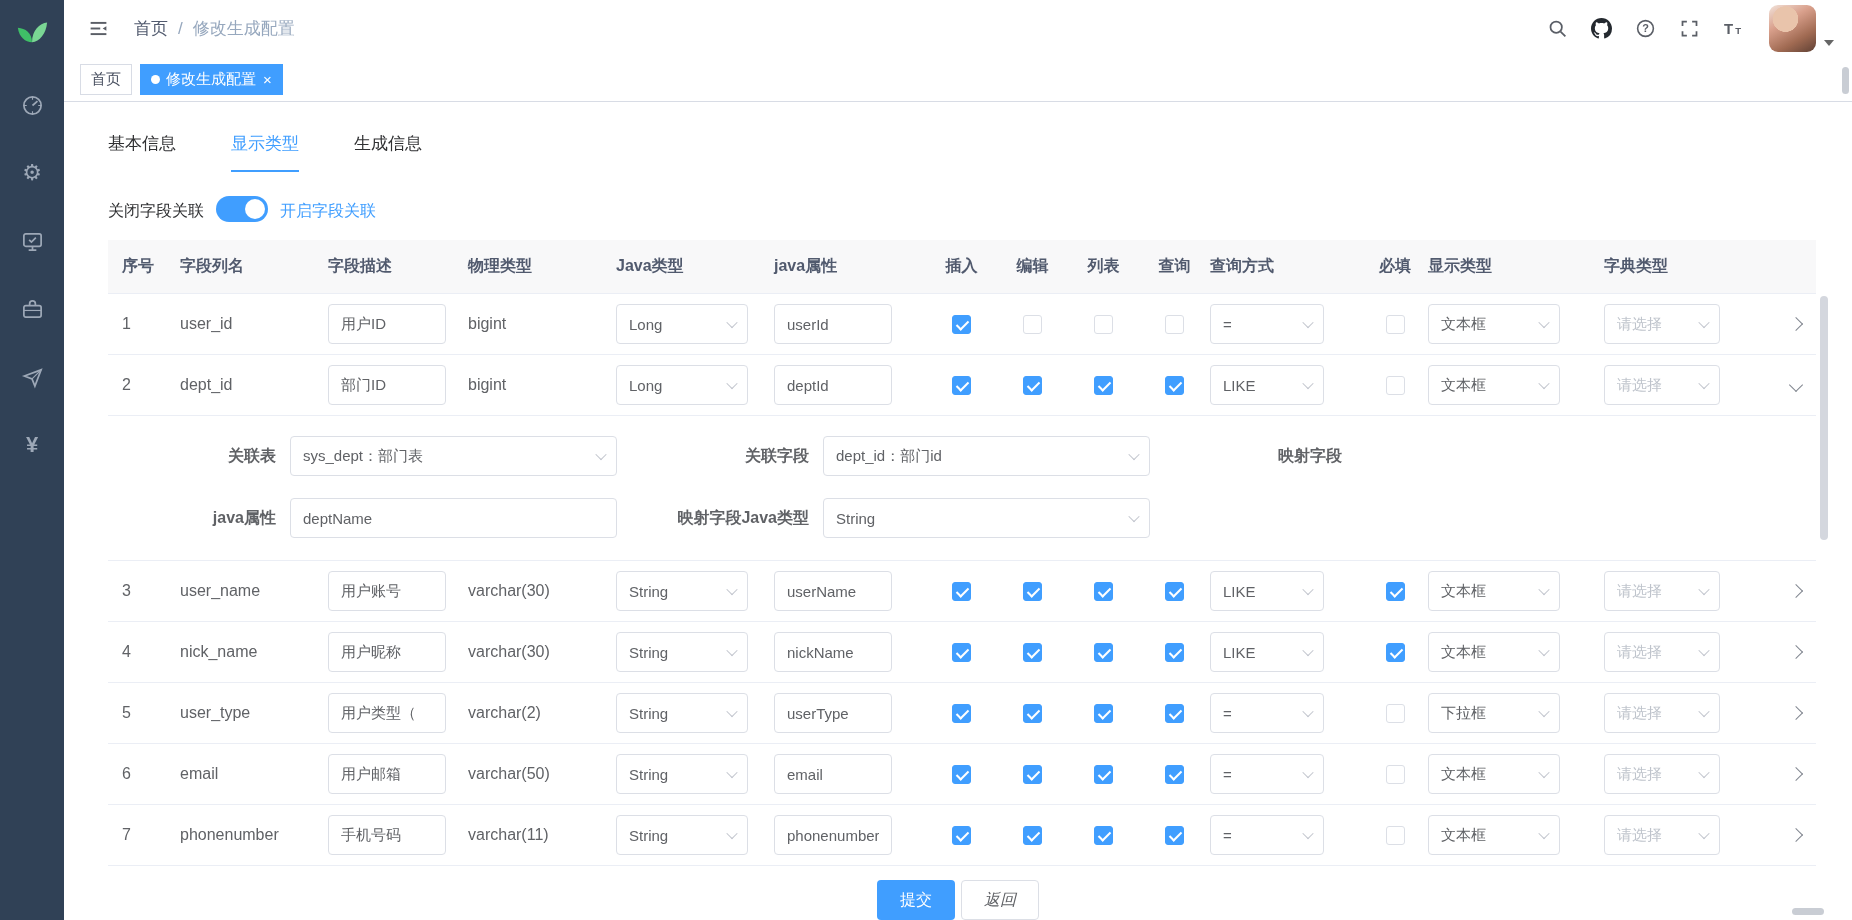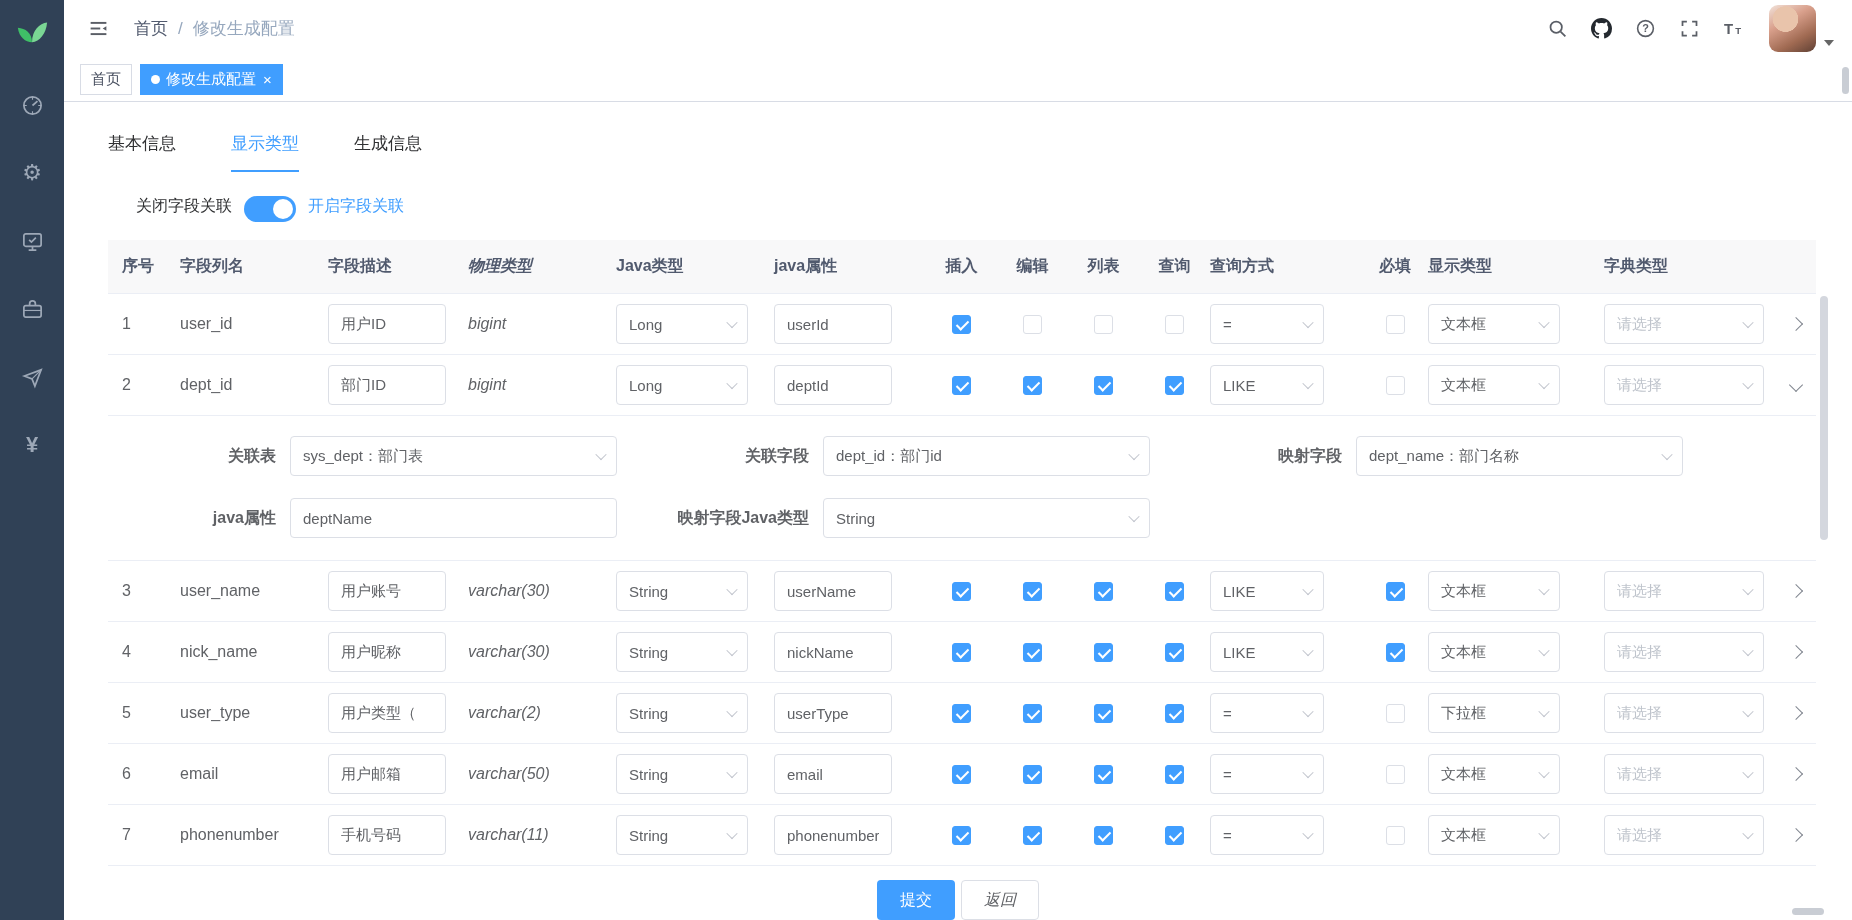--- a/index.html
+++ b/index.html
@@ -48,57 +48,57 @@
   .tag .dot { width:9px; height:9px; border-radius:50%; background:#fff; margin-right:6px; }
   .tag-close { margin-left:7px; font-size:15px; line-height:1; cursor:pointer; }
 
   
   .content { padding:0 44px; position:relative; flex:1; }
   .tabs { display:flex; padding-top:30px; }
   .tab { margin-right:55px; padding-bottom:15px; font-size:17px; color:#303133; cursor:pointer;
     border-bottom:2px solid transparent; font-weight:500; }
   .tab.active { color:#409eff; border-bottom-color:#409eff; }
 
-  .switch-row { margin-top:24px; display:flex; align-items:flex-start; gap:12px;margin-left:28px; }
+  .switch-row { margin-top:24px; display:flex; align-items:flex-end; gap:12px; }
   .switch-label-off { font-size:16px; color:#303133; }
   .switch-label-on { font-size:16px; color:#409eff; }
   .switch { width:52px; height:26px; border-radius:13px; background:#409eff; position:relative;
     display:inline-block; cursor:pointer; flex-shrink:0; }
   .switch .knob { position:absolute; top:3px; right:3px; width:20px; height:20px;
     border-radius:50%; background:#fff; }
 
   
   .table-wrap { margin-top:18px; width:1708px; position:relative; }
   .thead, .tr { display:flex; align-items:center; width:1708px; }
   .thead { height:54px; background:#f8f8f9; border-bottom:1px solid #ebeef5; }
   .th { font-size:16px; font-weight:700; color:#515a6e; }
   .tr { height:61px; border-bottom:1px solid #ebeef5; background:#fff; }
   .td { font-size:16px; color:#606266; }
   .th, .td { display:flex; align-items:center; flex-shrink:0; }
 
   .c1 { width:72px;  padding-left:14px; }
   .c2 { width:148px; }
   .c3 { width:140px; }
-  .c4 { width:148px;font-style:italic; }
+  .c4 { width:148px; }
   .c5 { width:158px; }
   .c6 { width:152px; }
   .c7 { width:71px;  justify-content:center; }
   .c8 { width:152px; }
   .c9 { width:66px;  justify-content:center; }
   .c10{ width:176px;text-align:center; }
   .c11{ width:172px; }
   .c12{ width:40px;  justify-content:center; }
 
   .inp { width:118px; height:40px; border:1px solid #dcdfe6; border-radius:4px;
     padding:0 12px; font-size:15px; color:#606266; outline:none; background:#fff;
     font-family:"Liberation Sans","DejaVu Sans",sans-serif; }
   .sel { width:132px; height:40px; border:1px solid #dcdfe6; border-radius:4px; background:#fff;
     display:flex; align-items:center; justify-content:space-between; padding:0 11px 0 12px; cursor:pointer; }
   .sel-sm { width:114px; }
-  .c11 .sel { width:160px; }
+  .c11 .sel { width:116px; }
   .sel-text { font-size:15px; color:#606266; white-space:nowrap; overflow:hidden; }
   .sel-text.placeholder { color:#bfc4cc; }
   .caret { width:8px; height:8px; border-right:1.6px solid #c0c4cc; border-bottom:1.6px solid #c0c4cc;
     transform:rotate(45deg) translate(-1px,-1px); flex-shrink:0; }
 
   .cb { width:19px; height:19px; border:1px solid #dcdfe6; border-radius:3px; background:#fff;
     display:inline-block; position:relative; cursor:pointer; }
   .cb.checked { background:#409eff; border-color:#409eff; }
   .cb.checked::after { content:""; position:absolute; left:6px; top:2px; width:5px; height:10px;
     border-right:2px solid #fff; border-bottom:2px solid #fff; transform:rotate(45deg); }
@@ -397,24 +397,20 @@
     </div>
     <div class="xgroup">
       <label class="xlabel">关联字段</label>
       <div class="sel xsel">
         <span class="sel-text">dept_id：部门id</span>
         <span class="caret"></span>
       </div>
     </div>
     <div class="xgroup">
       <label class="xlabel">映射字段</label>
-      <div class="sel xsel">
-        <span class="sel-text">dept_name：部门名称</span>
-        <span class="caret"></span>
-      </div>
     </div>
   </div>
   <div class="xrow">
     <div class="xgroup">
       <label class="xlabel">java属性</label>
       <input class="inp xinp" value="deptName" style="">
     </div>
     <div class="xgroup">
       <label class="xlabel">映射字段Java类型</label>
       <div class="sel xsel">

